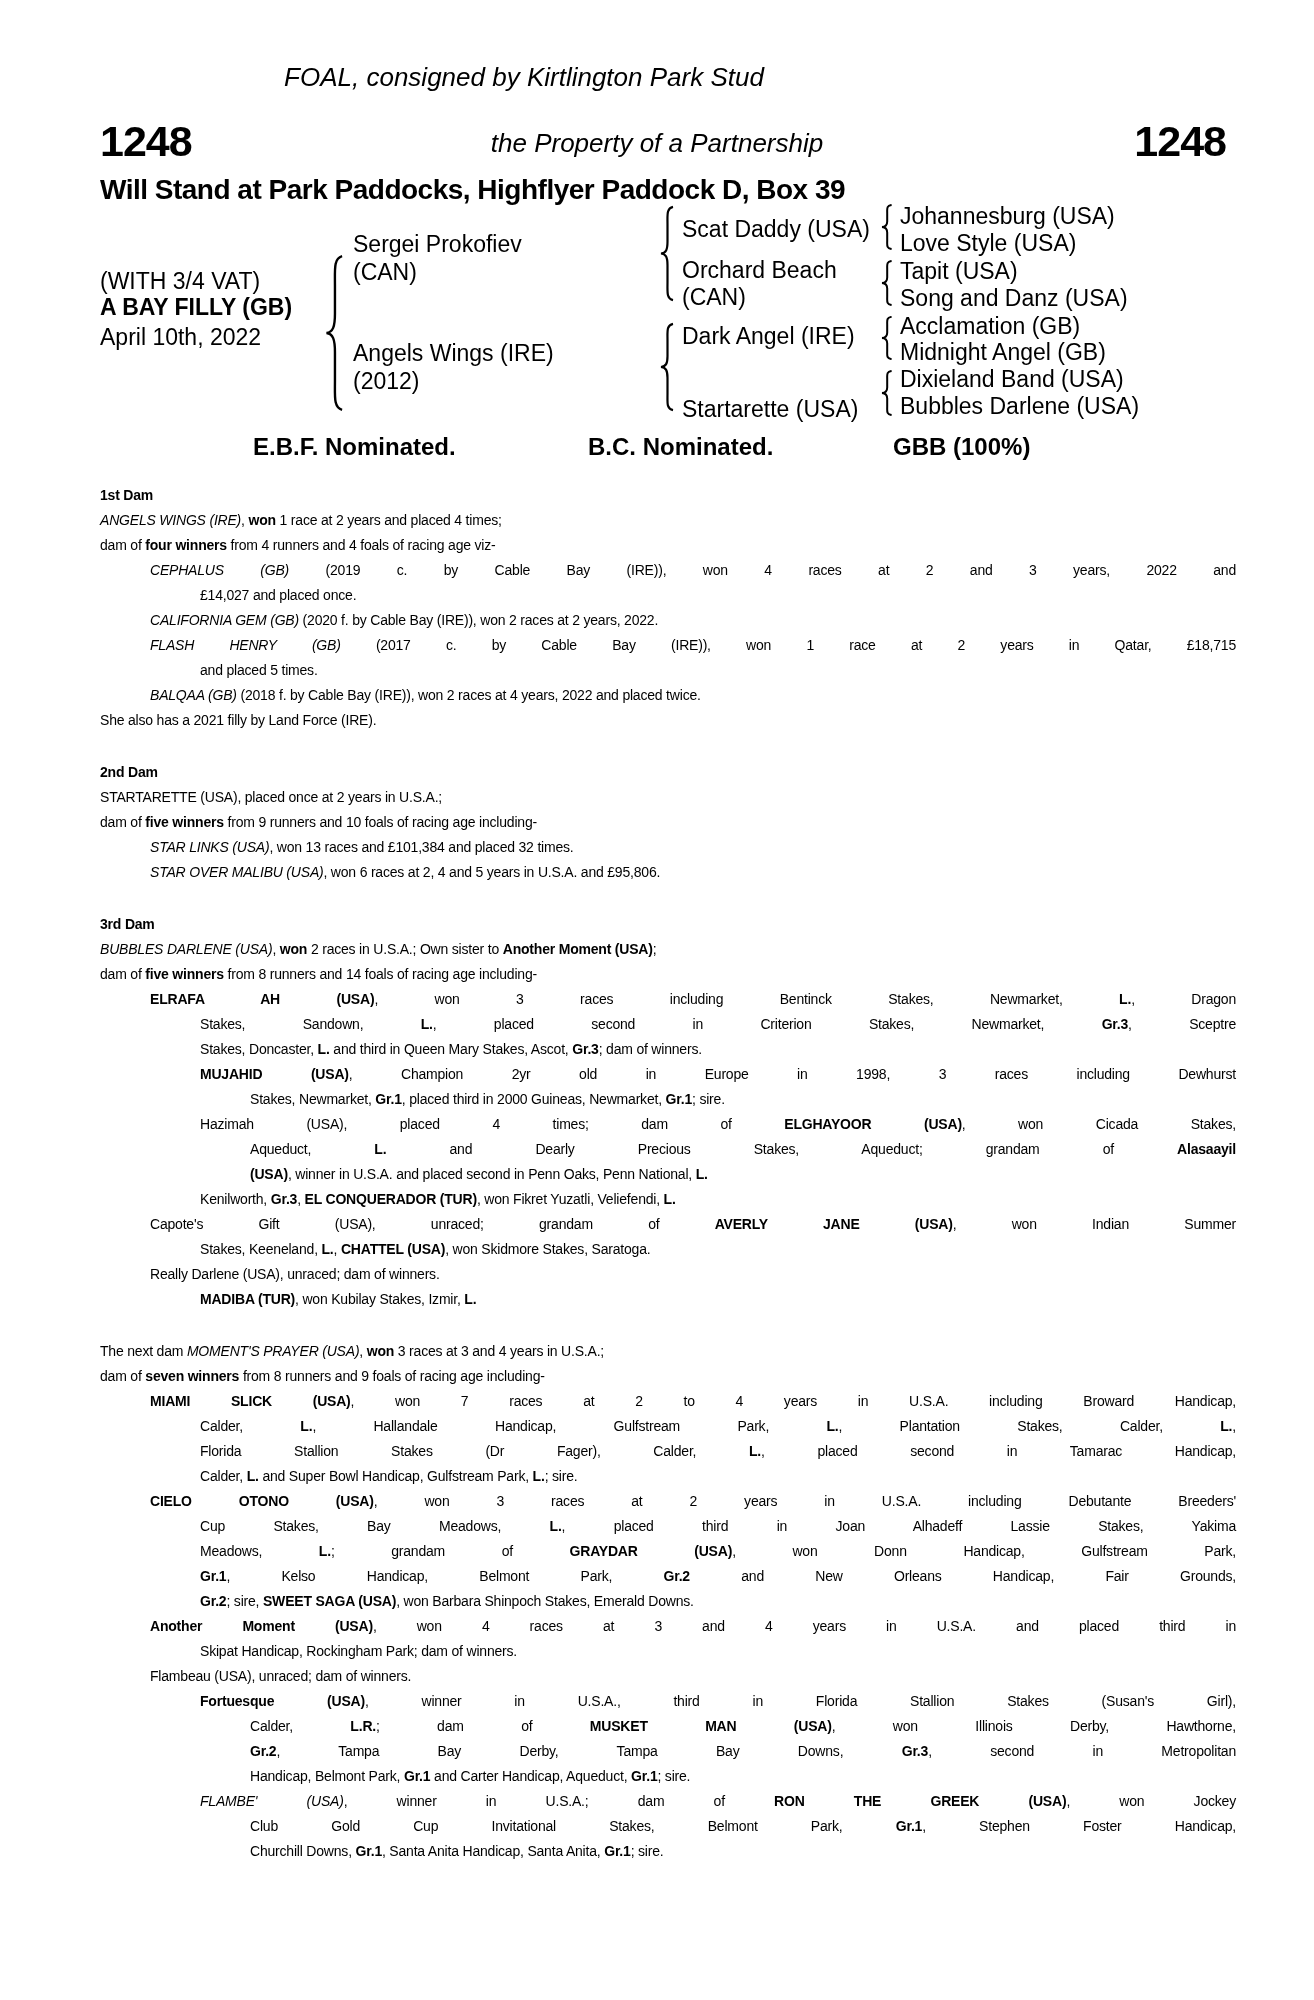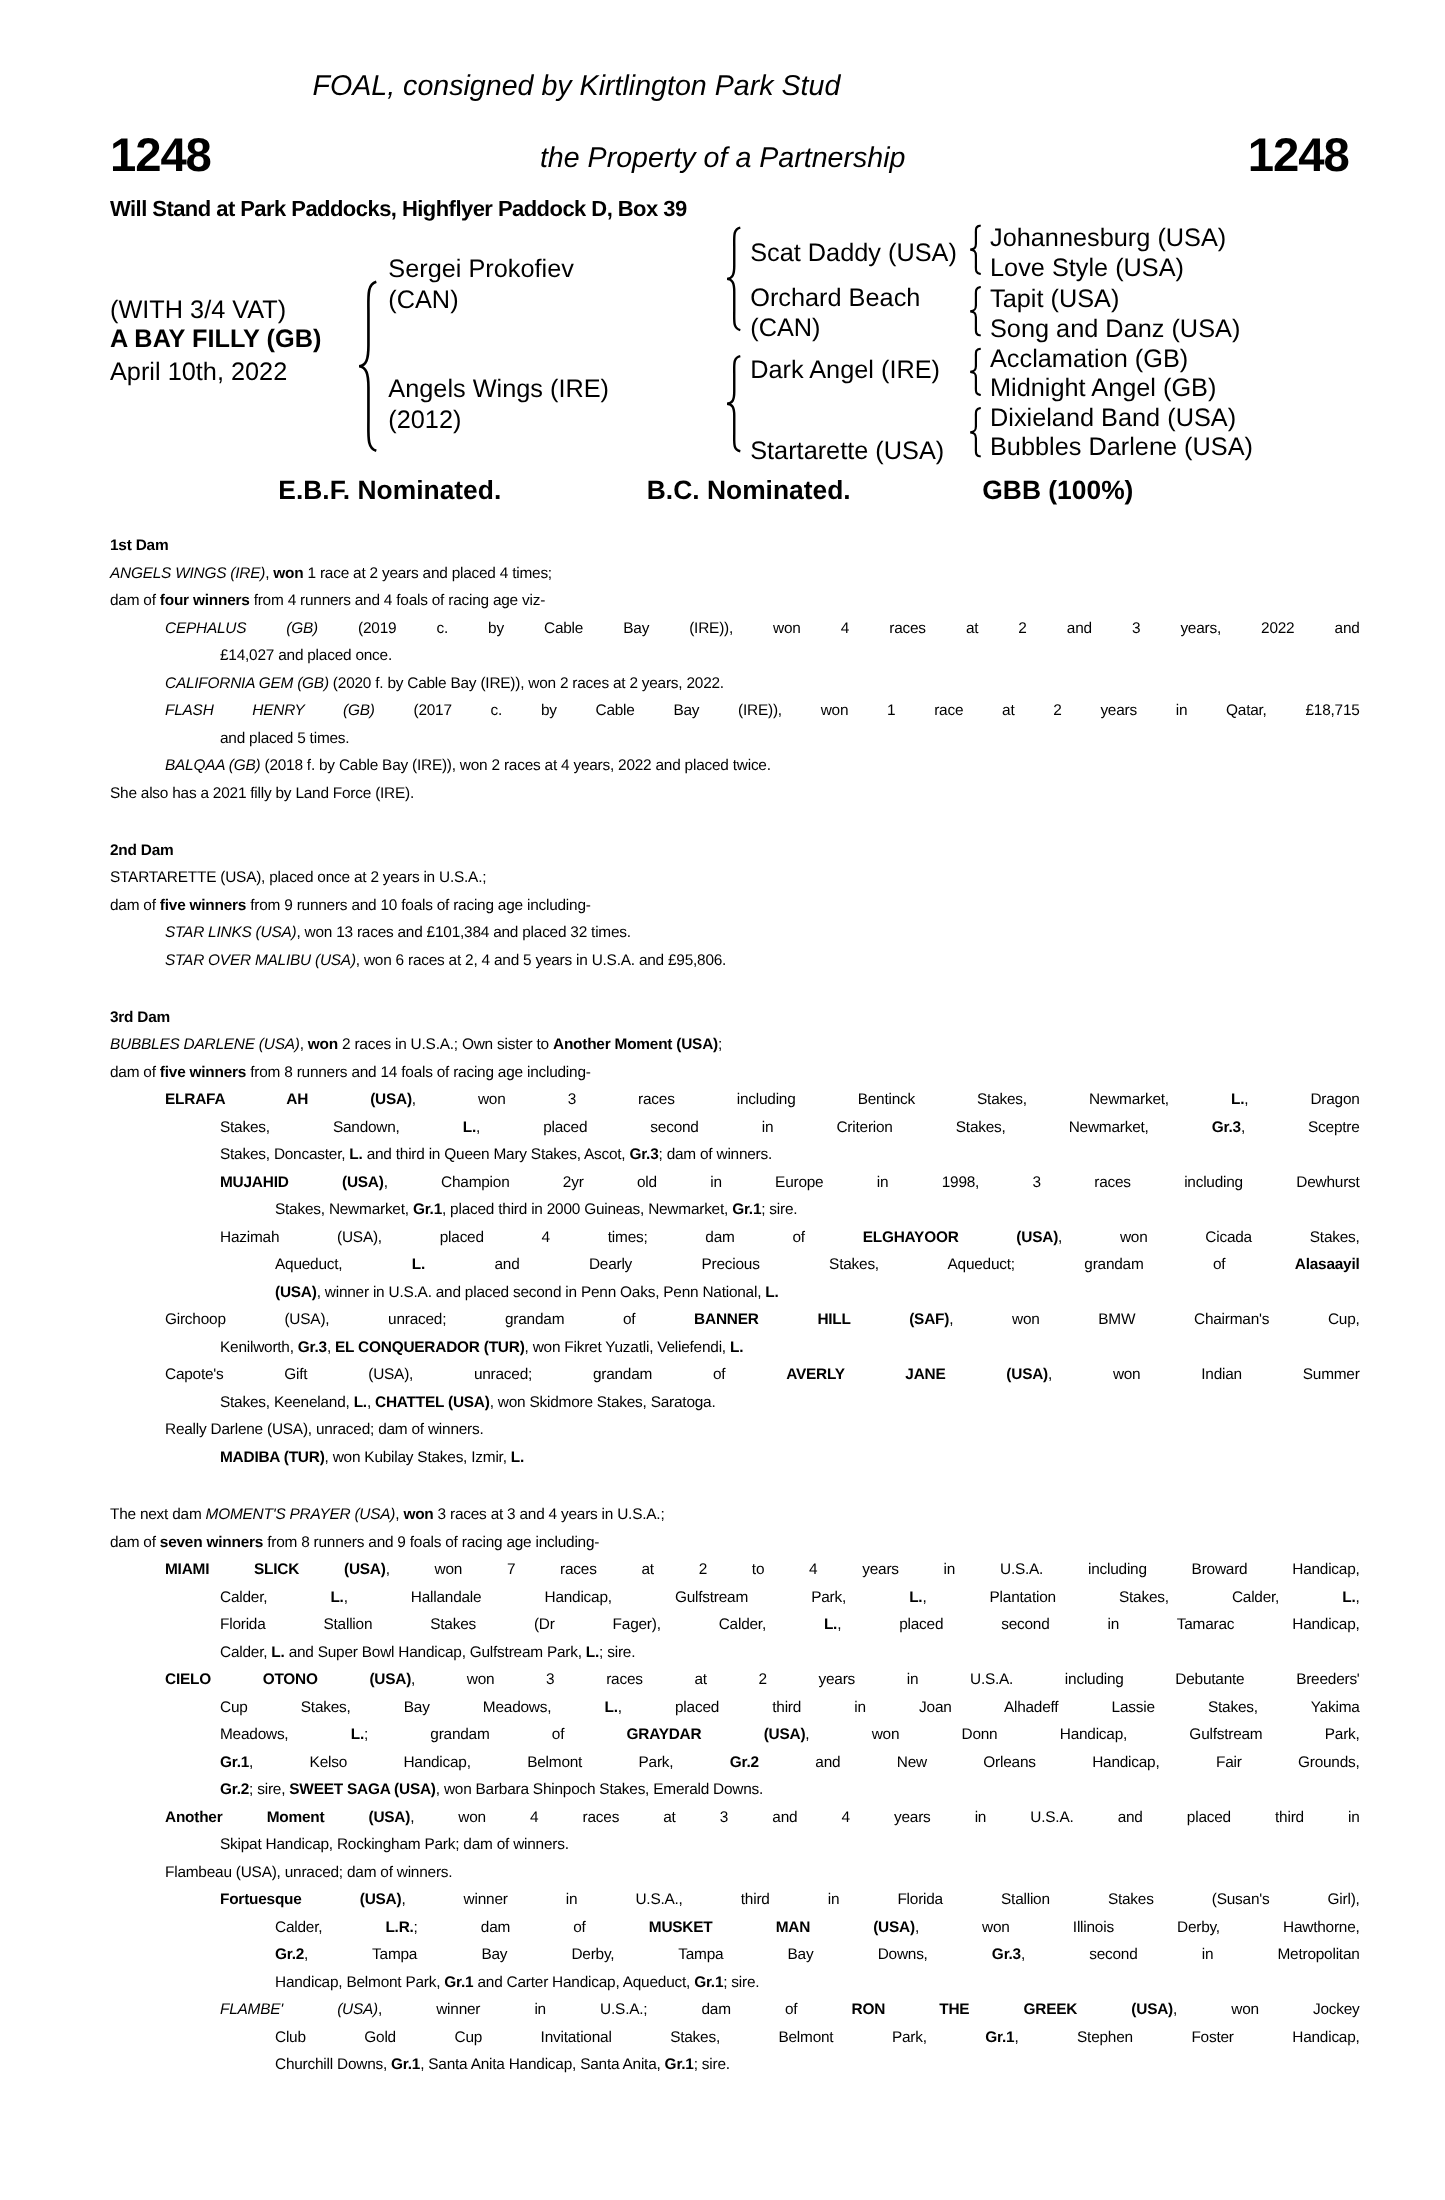--- a/index.html
+++ b/index.html
@@ -6,21 +6,21 @@
   body{font-family:"Liberation Sans",sans-serif;color:#000;}
   #page{position:relative;width:1314px;height:2000px;background:#fff;overflow:hidden;}
 
   .abs{position:absolute;}
 
   
   .consign{top:62px;left:0;width:1048px;text-align:center;font-size:26px;font-style:italic;line-height:30px;}
   .lot-left{top:118px;left:100px;font-size:43px;font-weight:bold;letter-spacing:-1px;line-height:46px;}
   .lot-right{top:118px;left:0;width:1226px;text-align:right;font-size:43px;font-weight:bold;letter-spacing:-1px;line-height:46px;}
   .property{top:128px;left:0;width:1314px;text-align:center;font-size:26px;font-style:italic;line-height:30px;}
-  .stand{top:174px;left:100px;font-size:20px;font-weight:bold;line-height:32px;letter-spacing:-0.5px;}
+  .stand{top:174px;left:100px;font-size:28px;font-weight:bold;line-height:32px;letter-spacing:-0.5px;}
 
   
   #pedigree{top:200px;left:100px;width:1136px;height:230px;}
   #pedigree .cell{position:absolute;font-size:23px;line-height:26px;white-space:nowrap;}
   .ped-vat{left:0;top:68px;}
   .ped-name{left:0;top:94px;font-weight:bold;font-size:26px;}
   .ped-date{left:0;top:124px;}
   .sire1{left:253px;top:31px;}
   .sire2{left:253px;top:59px;}
   .dam1{left:253px;top:140px;}
@@ -156,21 +156,20 @@
         <div class="line ind0"><span class="r-i">BUBBLES DARLENE (USA)</span><span class="r-n">, </span><span class="r-b">won</span><span class="r-n"> 2 races in U.S.A.; Own sister to </span><span class="r-b">Another Moment (USA)</span><span class="r-n">;</span></div>
         <div class="line ind0"><span class="r-n">dam of </span><span class="r-b">five winners</span><span class="r-n"> from 8 runners and 14 foals of racing age including-</span></div>
         <div class="line ind50 j"><span class="r-b">ELRAFA AH (USA)</span><span class="r-n">, won 3 races including Bentinck Stakes, Newmarket, </span><span class="r-b">L.</span><span class="r-n">, Dragon</span></div>
         <div class="line ind100 j"><span class="r-n">Stakes, Sandown, </span><span class="r-b">L.</span><span class="r-n">, placed second in Criterion Stakes, Newmarket, </span><span class="r-b">Gr.3</span><span class="r-n">, Sceptre</span></div>
         <div class="line ind100"><span class="r-n">Stakes, Doncaster, </span><span class="r-b">L.</span><span class="r-n"> and third in Queen Mary Stakes, Ascot, </span><span class="r-b">Gr.3</span><span class="r-n">; dam of winners.</span></div>
         <div class="line ind100 j"><span class="r-b">MUJAHID (USA)</span><span class="r-n">, Champion 2yr old in Europe in 1998, 3 races including Dewhurst</span></div>
         <div class="line ind150"><span class="r-n">Stakes, Newmarket, </span><span class="r-b">Gr.1</span><span class="r-n">, placed third in 2000 Guineas, Newmarket, </span><span class="r-b">Gr.1</span><span class="r-n">; sire.</span></div>
         <div class="line ind100 j"><span class="r-n">Hazimah (USA), placed 4 times; dam of </span><span class="r-b">ELGHAYOOR (USA)</span><span class="r-n">, won Cicada Stakes,</span></div>
         <div class="line ind150 j"><span class="r-n">Aqueduct, </span><span class="r-b">L.</span><span class="r-n"> and Dearly Precious Stakes, Aqueduct; grandam of </span><span class="r-b">Alasaayil</span></div>
         <div class="line ind150"><span class="r-b">(USA)</span><span class="r-n">, winner in U.S.A. and placed second in Penn Oaks, Penn National, </span><span class="r-b">L.</span></div>
-        <div class="line ind50 j"><span class="r-n">Girchoop (USA), unraced; grandam of </span><span class="r-b">BANNER HILL (SAF)</span><span class="r-n">, won BMW Chairman's Cup,</span></div>
         <div class="line ind100"><span class="r-n">Kenilworth, </span><span class="r-b">Gr.3</span><span class="r-n">, </span><span class="r-b">EL CONQUERADOR (TUR)</span><span class="r-n">, won Fikret Yuzatli, Veliefendi, </span><span class="r-b">L.</span></div>
         <div class="line ind50 j"><span class="r-n">Capote's Gift (USA), unraced; grandam of </span><span class="r-b">AVERLY JANE (USA)</span><span class="r-n">, won Indian Summer</span></div>
         <div class="line ind100"><span class="r-n">Stakes, Keeneland, </span><span class="r-b">L.</span><span class="r-n">, </span><span class="r-b">CHATTEL (USA)</span><span class="r-n">, won Skidmore Stakes, Saratoga.</span></div>
         <div class="line ind50"><span class="r-n">Really Darlene (USA), unraced; dam of winners.</span></div>
         <div class="line ind100"><span class="r-b">MADIBA (TUR)</span><span class="r-n">, won Kubilay Stakes, Izmir, </span><span class="r-b">L.</span></div>
       </div>
       <div class="section">
         <div class="line ind0"><span class="r-n">The next dam </span><span class="r-i">MOMENT'S PRAYER (USA)</span><span class="r-n">, </span><span class="r-b">won</span><span class="r-n"> 3 races at 3 and 4 years in U.S.A.;</span></div>
         <div class="line ind0"><span class="r-n">dam of </span><span class="r-b">seven winners</span><span class="r-n"> from 8 runners and 9 foals of racing age including-</span></div>
         <div class="line ind50 j"><span class="r-b">MIAMI SLICK (USA)</span><span class="r-n">, won 7 races at 2 to 4 years in U.S.A. including Broward Handicap,</span></div>

